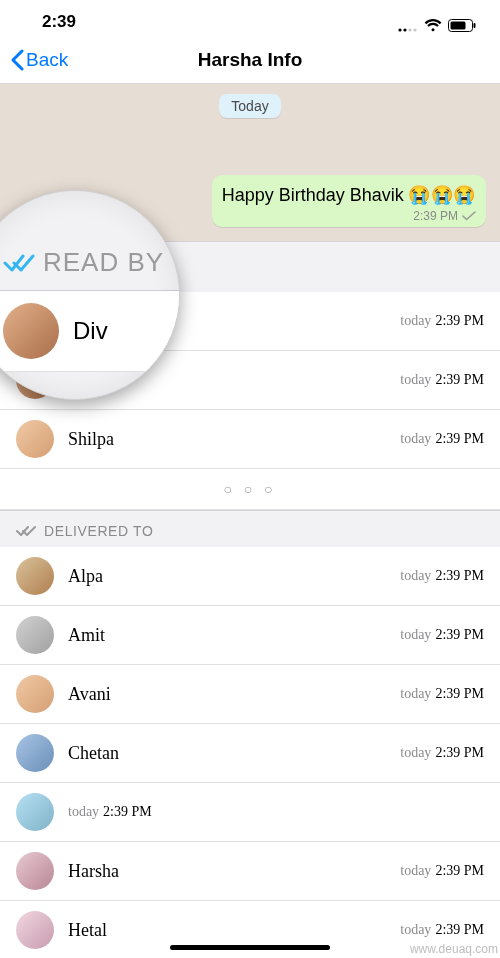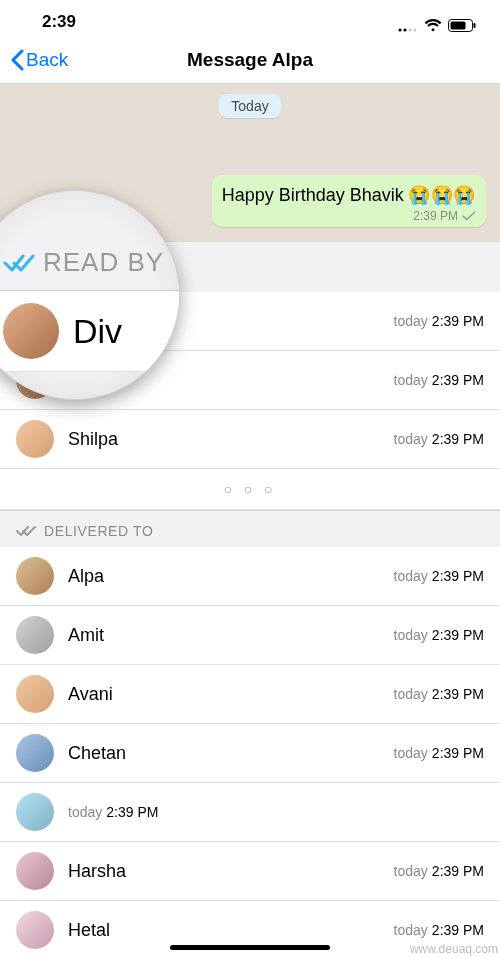--- a/index.html
+++ b/index.html
@@ -95,20 +95,21 @@
     border-top:0.5px solid rgba(0,0,0,0.12);
   }
   .section-header.tall { padding-top:26px; }
 
   
   .rows { background:#fff; }
   .row {
     display:flex; align-items:center;
     padding:10px 16px;
     border-bottom: 0.5px solid rgba(0,0,0,0.12);
+    font-family: Liberation Serif, serif;
   }
   .row:last-child { border-bottom:none; }
   .avatar {
     width:38px; height:38px; border-radius:50%;
     margin-right:14px;
     background:#ccc;
     flex:0 0 38px;
     overflow:hidden;
   }
   .name { flex:1; font-size:18px; }
@@ -145,21 +146,21 @@
     color:#9a9a9d; font-size:26px; letter-spacing:1px;
     padding:16px 0 12px 8px;
     border-bottom:1px solid rgba(0,0,0,0.15);
   }
   .mag-row {
     display:flex; align-items:center; gap:14px;
     background:#fff; padding:12px 0 12px 8px;
     border-bottom:1px solid rgba(0,0,0,0.12);
   }
   .mag-avatar { width:56px; height:56px; border-radius:50%; background:#c9b8a8; flex:0 0 56px; overflow:hidden;}
-  .mag-name { font-size:34px; }
+  .mag-name { font-size:24px; }
 
   
   .home-indicator {
     position:absolute;
     bottom:8px; left:50%;
     transform:translateX(-50%);
     width:160px; height:5px;
     border-radius:3px; background:#000;
   }
 
@@ -201,21 +202,21 @@
   </div>
 </div>
 
 <div class="nav">
   <div class="back">
     <svg width="14" height="22" viewBox="0 0 14 22">
         <path d="M12 2 L3 11 L12 20" stroke="#007aff" stroke-width="3" fill="none" stroke-linecap="round" stroke-linejoin="round"></path>
       </svg>
     <span>Back</span>
   </div>
-  <div class="nav-title">Message Alpa</div>
+  <div class="nav-title">Harsha Info</div>
 </div>
 
 <div class="chat-area">
   <div class="date-pill">Today</div>
   <div class="bubble">
     <div class="bubble-text">Happy Birthday Bhavik 😭😭😭</div>
     <div class="bubble-meta">
       <span>2:39 PM</span>
       <svg width="14" height="10" viewBox="0 0 14 10">
           <path d="M1 5 L4.5 8.5 L13 1" stroke="#9a9a9a" stroke-width="1.6" fill="none" stroke-linecap="round" stroke-linejoin="round"></path>

